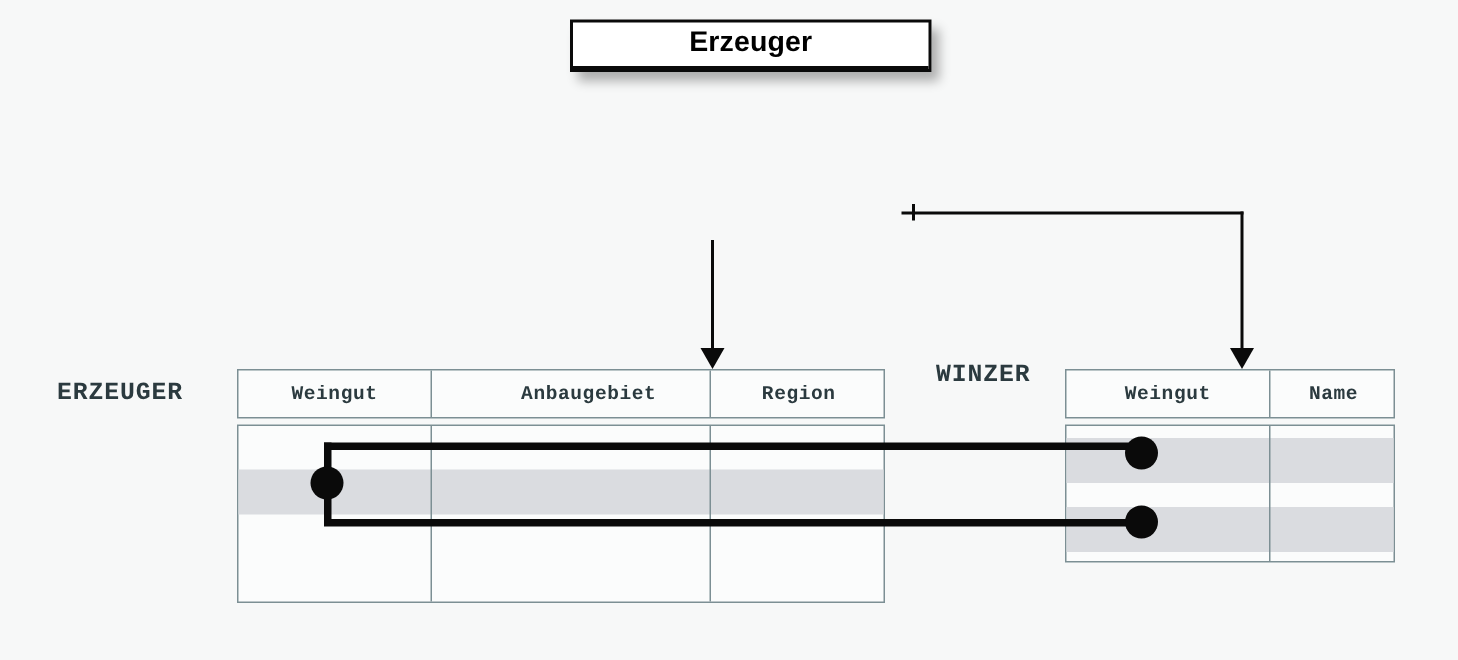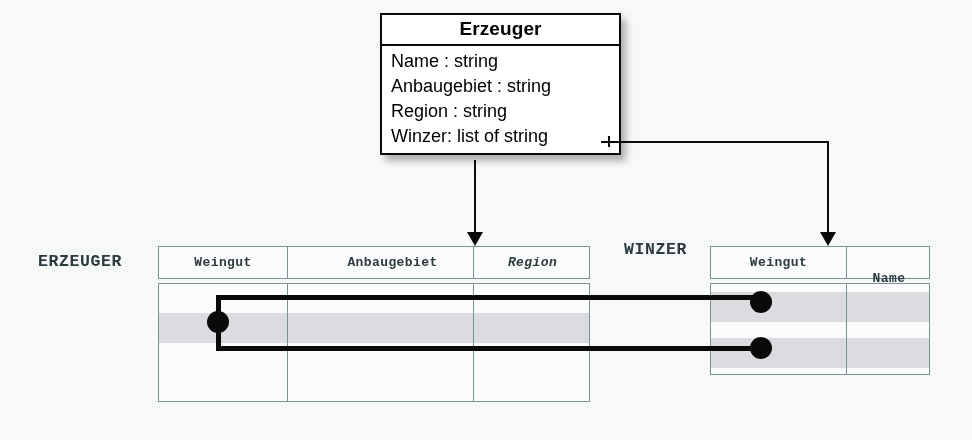--- a/index.html
+++ b/index.html
@@ -136,58 +136,52 @@
     background: #0a0a0a;
   }
 </style>
 </head>
 <body>
 
 <div id="stage">
 
   <div class="uml-class">
     <div class="uml-title">Erzeuger</div>
-    <div class="uml-attrs">
-      <div class="uml-attr">Name : string</div>
-      <div class="uml-attr">Anbaugebiet : string</div>
-      <div class="uml-attr">Region : string</div>
-      <div class="uml-attr">Winzer: list of string</div>
-    </div>
   </div>
 
   <div class="conn conn-v" style="left:474px; top:160px; height:74px;"></div>
   <div class="arrow-down" style="left:467px; top:232px;"></div>
 
   <div class="tick" style="left:608px; top:136px;"></div>
   <div class="conn conn-h" style="left:601px; top:141px; width:228px;"></div>
   <div class="conn conn-v" style="left:827px; top:141px; height:93px;"></div>
   <div class="arrow-down" style="left:820px; top:232px;"></div>
 
   <div class="rel-label" style="left:38px; top:252px;">ERZEUGER</div>
 
   <div class="hdr-box" style="left:158px; top:246px; width:432px; height:33px;">
     <div class="hdr-cell" style="left:0px; width:128px;">Weingut</div>
     <div class="col-sep" style="left:128px;"></div>
     <div class="hdr-cell" style="left:141px; width:185px;">Anbaugebiet</div>
     <div class="col-sep" style="left:314px;"></div>
-    <div class="hdr-cell" style="left:315px; width:117px;font-style:italic;">Region</div>
+    <div class="hdr-cell" style="left:315px; width:117px;">Region</div>
   </div>
 
   <div class="body-box" style="left:158px; top:283px; width:432px; height:119px;">
     <div class="row-band" style="top:29px; height:30px;"></div>
     <div class="row-sep" style="left:128px; top:0; height:100%;"></div>
     <div class="row-sep" style="left:314px; top:0; height:100%;"></div>
   </div>
 
   <div class="rel-label" style="left:624px; top:240px;">WINZER</div>
 
   <div class="hdr-box" style="left:710px; top:246px; width:220px; height:33px;">
     <div class="hdr-cell" style="left:0px; width:135px;">Weingut</div>
     <div class="col-sep" style="left:135px;"></div>
-    <div class="hdr-cell" style="left:136px; width:84px;margin-top:16px;">Name</div>
+    <div class="hdr-cell" style="left:136px; width:84px;">Name</div>
   </div>
 
   <div class="body-box" style="left:710px; top:283px; width:220px; height:92px;">
     <div class="row-band" style="top:8px; height:30px;"></div>
     <div class="row-band" style="top:54px; height:30px;"></div>
     <div class="row-sep" style="left:135px; top:0; height:100%;"></div>
   </div>
 
   <div class="link link-v" style="left:216px; top:295px; height:29px;"></div>
   <div class="link link-h" style="left:216px; top:295px; width:545px;"></div>

